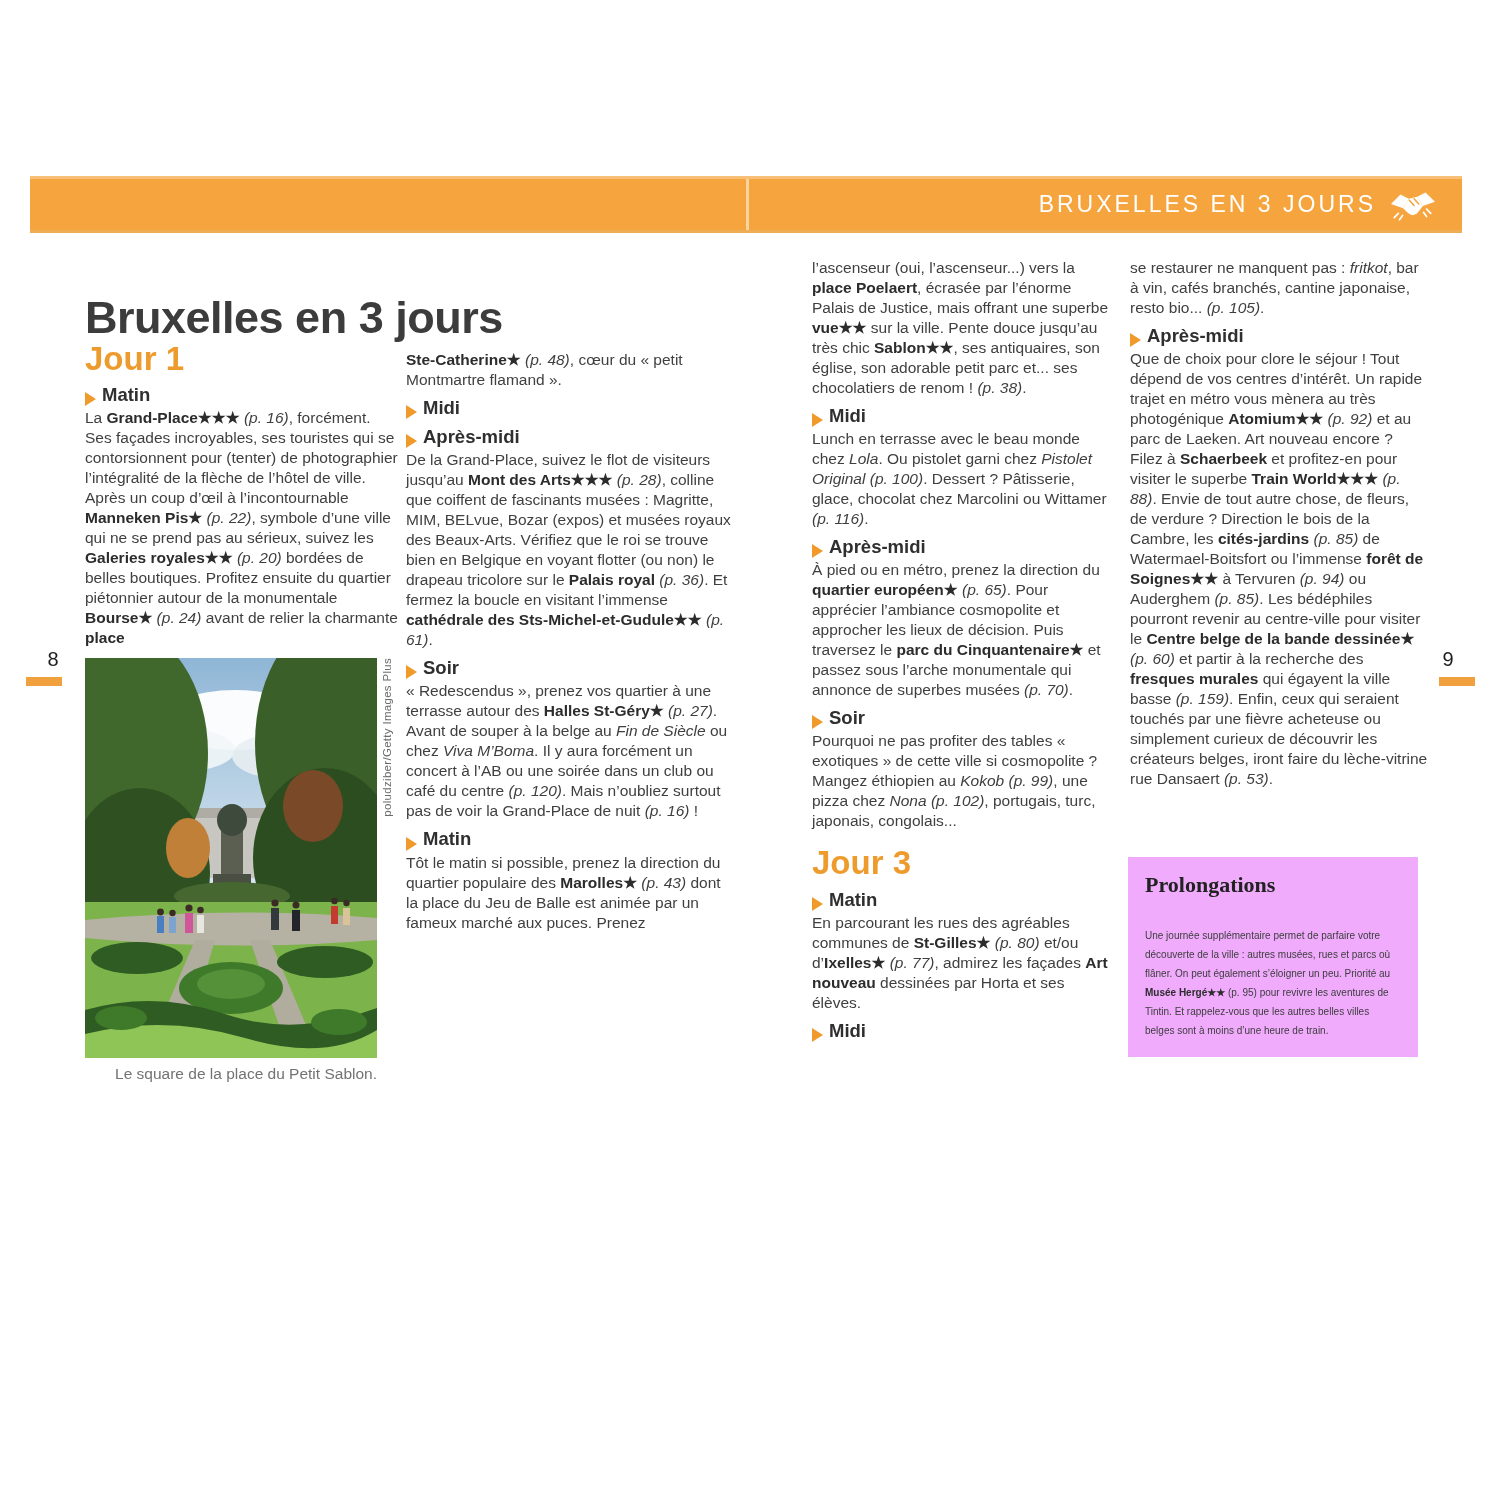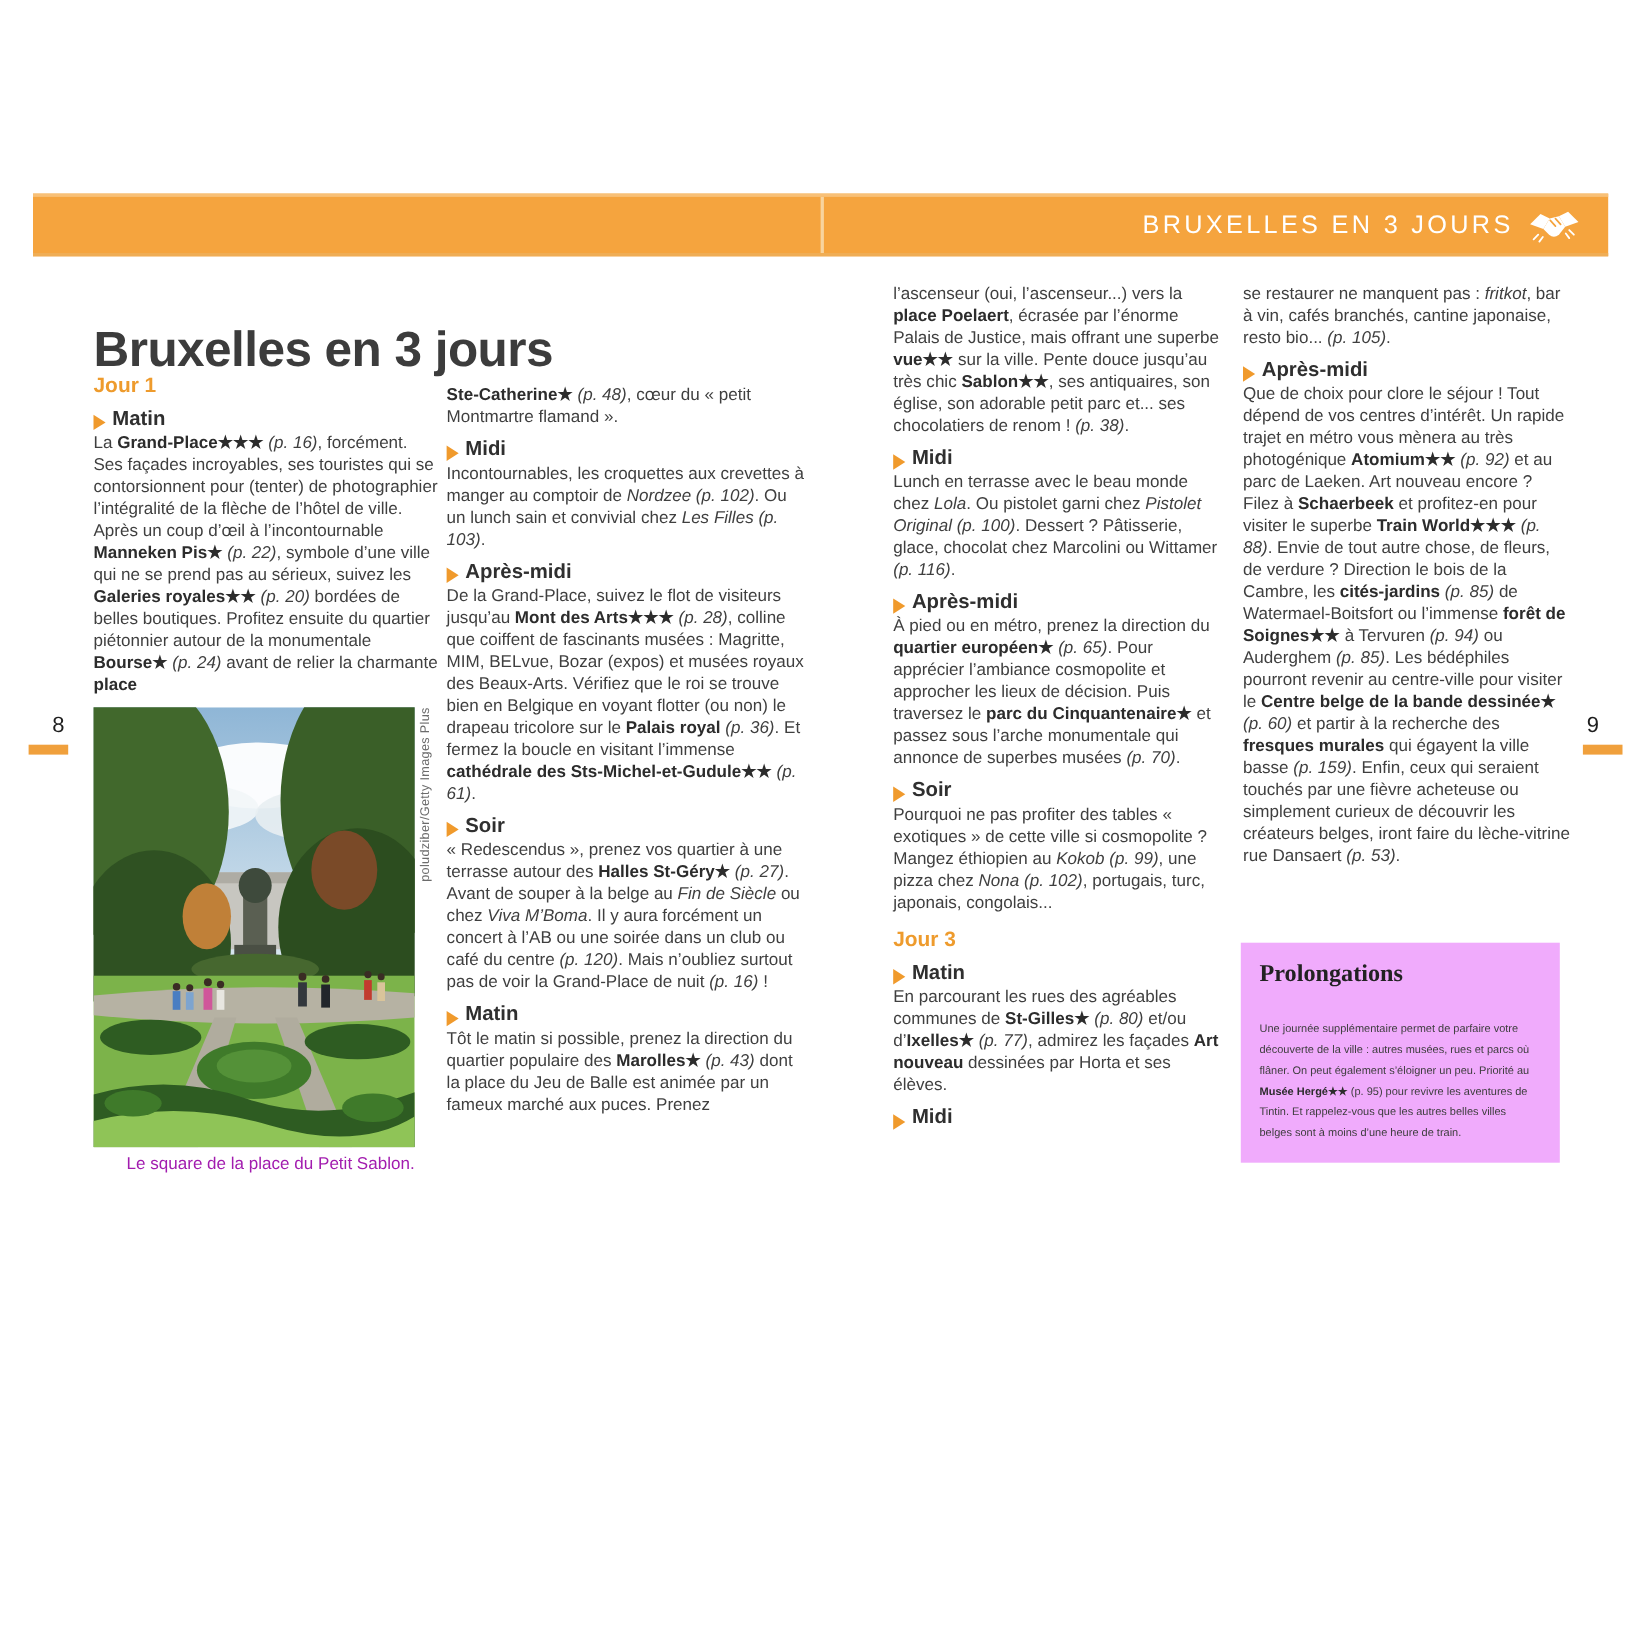--- a/index.html
+++ b/index.html
@@ -23,39 +23,39 @@
   .main-title{
     position:absolute;left:85px;top:262px;font-size:45px;font-weight:600;
     color:#3c3c3c;letter-spacing:-0.5px;white-space:nowrap;
   }
   
   .col{position:absolute;}
   #col1{left:85px;top:341px;width:315px;}
   #col2{left:406px;top:350px;width:326px;}
   #col3{left:812px;top:258px;width:300px;}
   #col4{left:1130px;top:258px;width:298px;}
-  .day{font-size:19px;font-weight:700;color:#EE9B2D;margin:14px 0 4px;line-height:1.1;}
+  .day{font-size:33px;font-weight:700;color:#EE9B2D;margin:14px 0 4px;line-height:1.1;}
   .col .day:first-child{margin-top:0;}
   .section{display:flex;align-items:flex-end;gap:6px;font-size:18.5px;font-weight:700;
            color:#2f2f2f;margin:6px 0 2px;line-height:1.25;}
   .tri{width:0;height:0;border-left:11px solid #F09A2C;
        border-top:7px solid transparent;border-bottom:7px solid transparent;flex:0 0 auto;}
   .para{font-size:15.5px;line-height:20px;margin:0 0 2px;color:#3f3f3f;}
   .para .b{font-weight:700;color:#2c2c2c;}
   .para .i,.box-text .i{font-style:italic;}
   .box-text .b{font-weight:700;color:#2c2c2c;}
   
   .photo-wrap{position:relative;margin-top:10px;width:292px;}
   .photo{display:block;width:292px;height:400px;}
   .credit{
     position:absolute;left:296px;top:400px;width:400px;
     transform-origin:0 0;transform:rotate(-90deg);
     font-size:11.5px;color:#6b6b6b;text-align:right;letter-spacing:.3px;
   }
-  .caption{margin-top:7px;width:292px;text-align:right;font-size:15.5px;color:#a21caf;}
+  .caption{margin-top:7px;width:292px;text-align:right;font-size:15.5px;color:#737373;}
   
   .box{
     position:absolute;left:1128px;top:857px;width:290px;box-sizing:border-box;
     background:#f0abfc;padding:15px 17px 17px;
   }
   .box-title{font-family:"Liberation Serif",serif;font-size:22px;font-weight:700;
              color:#222222;margin:0 0 7px;}
   .box-text{font-size:10px;line-height:19px;color:#3d3d3d;margin-top:28px;}
   
   .pagenum{position:absolute;font-size:20px;color:#1e1e1e;width:34px;text-align:center;}
@@ -154,21 +154,20 @@
     <div class="caption">Le square de la place du Petit Sablon.</div>
   </div>
 </div>
 
 <div class="col" id="col2">
     <p class="para"><span class="b">Ste-Catherine★ </span><span class="i">(p. 48)</span><span>, cœur du « petit Montmartre flamand ».</span></p>
     <h3 class="section">
       <span class="tri"></span>
       <span>Midi</span>
     </h3>
-    <p class="para"><span>Incontournables, les croquettes aux crevettes à manger au comptoir de </span><span class="i">Nordzee (p. 102)</span><span>. Ou un lunch sain et convivial chez </span><span class="i">Les Filles (p. 103)</span><span>.</span></p>
     <h3 class="section">
       <span class="tri"></span>
       <span>Après-midi</span>
     </h3>
     <p class="para"><span>De la Grand-Place, suivez le flot de visiteurs jusqu’au </span><span class="b">Mont des Arts★★★ </span><span class="i">(p. 28)</span><span>, colline que coiffent de fascinants musées : Magritte, MIM, BELvue, Bozar (expos) et musées royaux des Beaux-Arts. Vérifiez que le roi se trouve bien en Belgique en voyant flotter (ou non) le drapeau tricolore sur le </span><span class="b">Palais royal </span><span class="i">(p. 36)</span><span>. Et fermez la boucle en visitant l’immense </span><span class="b">cathédrale des Sts-Michel-et-Gudule★★ </span><span class="i">(p. 61)</span><span>.</span></p>
     <h3 class="section">
       <span class="tri"></span>
       <span>Soir</span>
     </h3>
     <p class="para"><span>« Redescendus », prenez vos quartier à une terrasse autour des </span><span class="b">Halles St-Géry★ </span><span class="i">(p. 27)</span><span>. Avant de souper à la belge au </span><span class="i">Fin de Siècle</span><span> ou chez </span><span class="i">Viva M’Boma</span><span>. Il y aura forcément un concert à l’AB ou une soirée dans un club ou café du centre </span><span class="i">(p. 120)</span><span>. Mais n’oubliez surtout pas de voir la Grand-Place de nuit </span><span class="i">(p. 16)</span><span> !</span></p>

